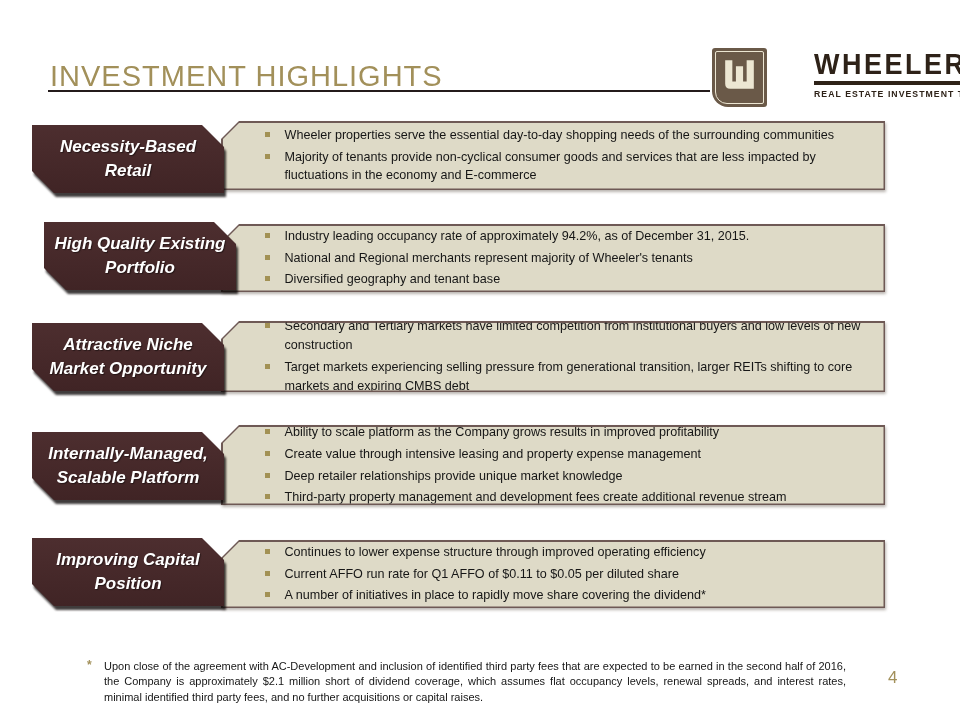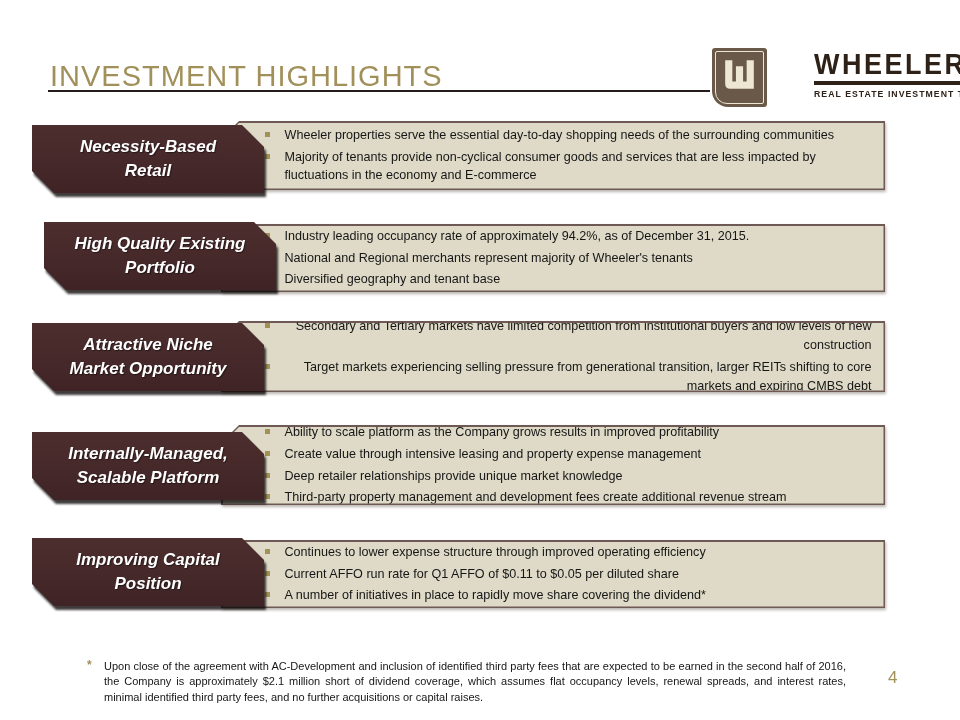--- a/index.html
+++ b/index.html
@@ -32,21 +32,21 @@
     line-height:1;transform:scaleY(1.12);transform-origin:top left;white-space:nowrap;
   }
   .logo-rule{height:3.5px;background:#2e2218;margin-top:5px;width:153px;}
   .logo-tagline{
     font-size:8.7px;font-weight:bold;letter-spacing:1.05px;color:#2e2218;
     margin-top:4px;white-space:nowrap;
   }
   
   .darkwrap{position:absolute;filter:drop-shadow(2px 4px 1px rgba(10,5,5,0.78));z-index:3;}
   .darkbox{
-    width:232px;height:68px;
+    width:192px;height:68px;
     background:linear-gradient(#4d2e2f,#402425);
     clip-path:polygon(0 0, calc(100% - 22px) 0, 100% 22px, 100% 100%, 22px 100%, 0 calc(100% - 22px));
     display:flex;flex-direction:column;align-items:center;justify-content:center;
     color:#ffffff;font-weight:bold;font-style:italic;font-size:17px;line-height:1.42;
     text-shadow:1px 1px 1px rgba(0,0,0,0.45);text-align:center;
   }
   .contentwrap{
     position:absolute;left:221px;width:664px;z-index:1;
     filter:drop-shadow(1.5px 2px 1.5px rgba(100,88,78,0.45));
   }
@@ -61,21 +61,21 @@
     padding:5px 12px 5px 42px;box-sizing:border-box;
   }
   .bullet{display:flex;align-items:flex-start;}
   .bullet-marker{
     width:5px;height:5px;background:#a29154;flex-shrink:0;margin-top:6px;margin-right:15px;
   }
   .bullet-text{font-size:12.6px;line-height:1.5;color:#161616;}
   
   .d1{left:32px;top:125px;} .c1{top:121px;height:69px;}
   .d2{left:32px;top:222px;padding-left:12px;} .c2{top:224px;height:68px;}
-  .d3{left:32px;top:323px;} .c3{top:321px;height:71px;text-align:right;}
+  .d3{left:32px;top:323px;} .c3{top:321px;height:71px;}
   .d4{left:32px;top:432px;} .c4{top:425px;height:80px;}
   .d5{left:32px;top:538px;} .c5{top:540px;height:68px;}
   
   .footnote-marker{
     position:absolute;left:87px;top:658px;color:#a2905a;font-size:12px;font-weight:bold;
   }
   .footnote{
     position:absolute;left:104px;top:659px;width:742px;font-size:11px;line-height:1.4;
     color:#161616;text-align:justify;
   }

